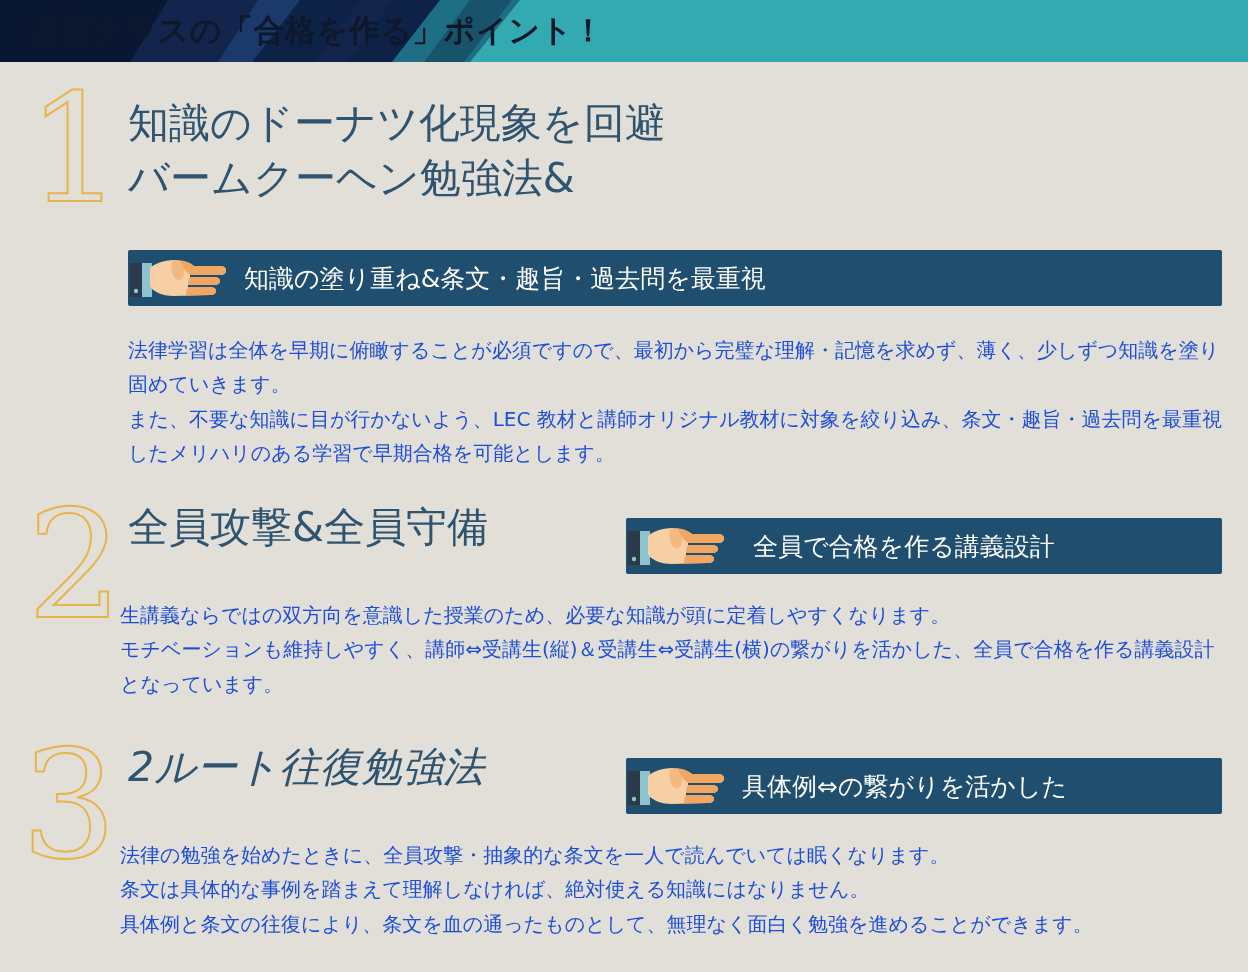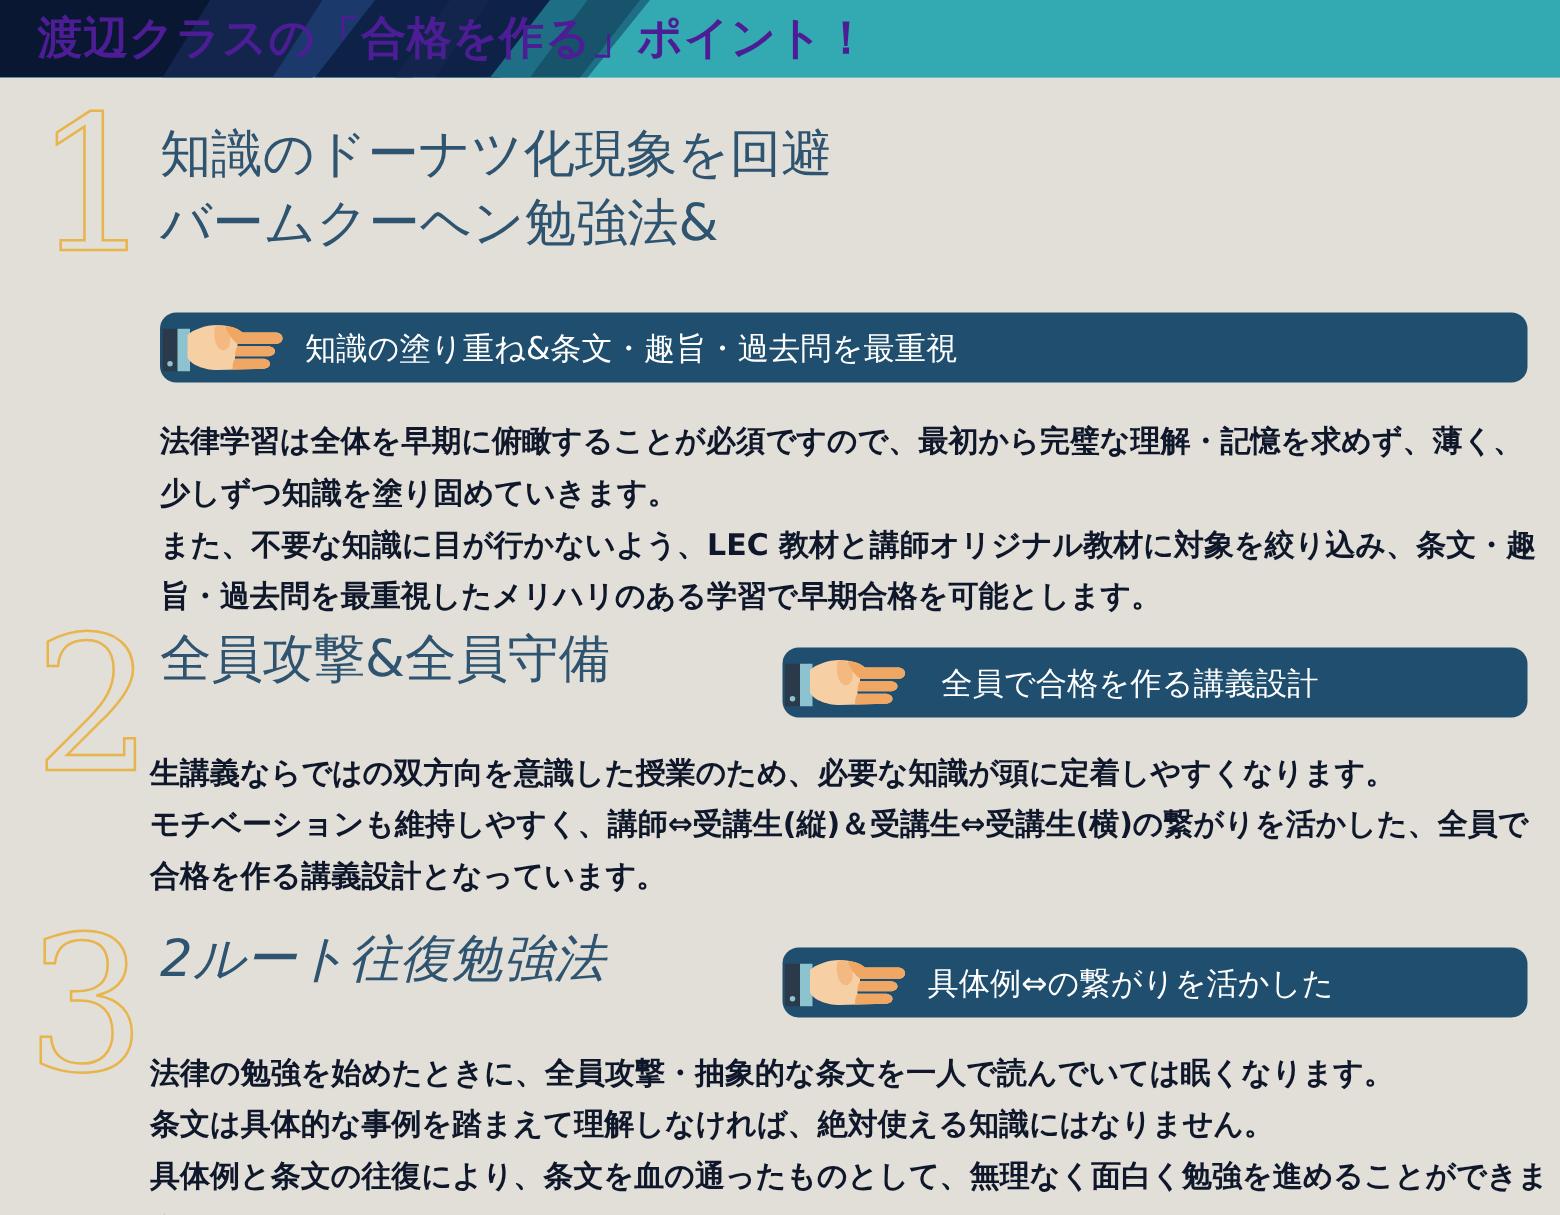--- a/index.html
+++ b/index.html
@@ -11,21 +11,21 @@
   }
 
   
   .header{
     position:absolute;left:0;top:0;width:1248px;height:62px;
     background:#33aab2;overflow:hidden;
   }
   .header svg{position:absolute;left:0;top:0;}
   .header-title{
     position:absolute;left:30px;top:50%;transform:translateY(-50%);
-    color:#4c1d95;font-size:36px;font-weight:bold;
+    color:#0f172a;font-size:31px;font-weight:bold;
     letter-spacing:.5px;white-space:nowrap;
     font-family:"DejaVu Sans","Liberation Sans",sans-serif;
   }
 
   
   .numeral{
     position:absolute;
     color:#e8b44c;
     font-family:"DejaVu Serif","Liberation Serif",serif;
     font-weight:400;
@@ -43,21 +43,21 @@
     font-size:41px;
     font-weight:400;
     line-height:1.33;
     font-family:"DejaVu Sans","Liberation Sans",sans-serif;
     white-space:nowrap;
   }
 
   
   .banner{
     background:#1f4e6e;
-    border-radius:13px;
+    border-radius:2px;
     height:56px;
     display:flex;align-items:center;
     overflow:hidden;
     text-align:center;
   }
   .banner-label{
     color:#ffffff;
     font-size:25px;
     font-weight:400;
     white-space:nowrap;
@@ -65,25 +65,24 @@
   }
   .hand-icon{
     flex:0 0 auto;
     width:104px;height:46px;
     display:block;
   }
 
   
   .body-text{
     position:absolute;
-    color:#0f172a;
-    font-size:24px;
+    color:#1d4ed8;
+    font-size:20px;
     line-height:1.72;
     font-family:"DejaVu Sans","Liberation Sans",sans-serif;
-    font-weight:bold;
   }
   .body-text p{margin:0;}
 </style>
 </head>
 <body>
 
 <div class="header">
   <svg width="1248" height="62" viewBox="0 0 1248 62">
     <rect x="0" y="0" width="1248" height="62" fill="#33aab2"></rect>
     <polygon points="0,0 300,0 250,62 0,62" fill="#0a1733"></polygon>

